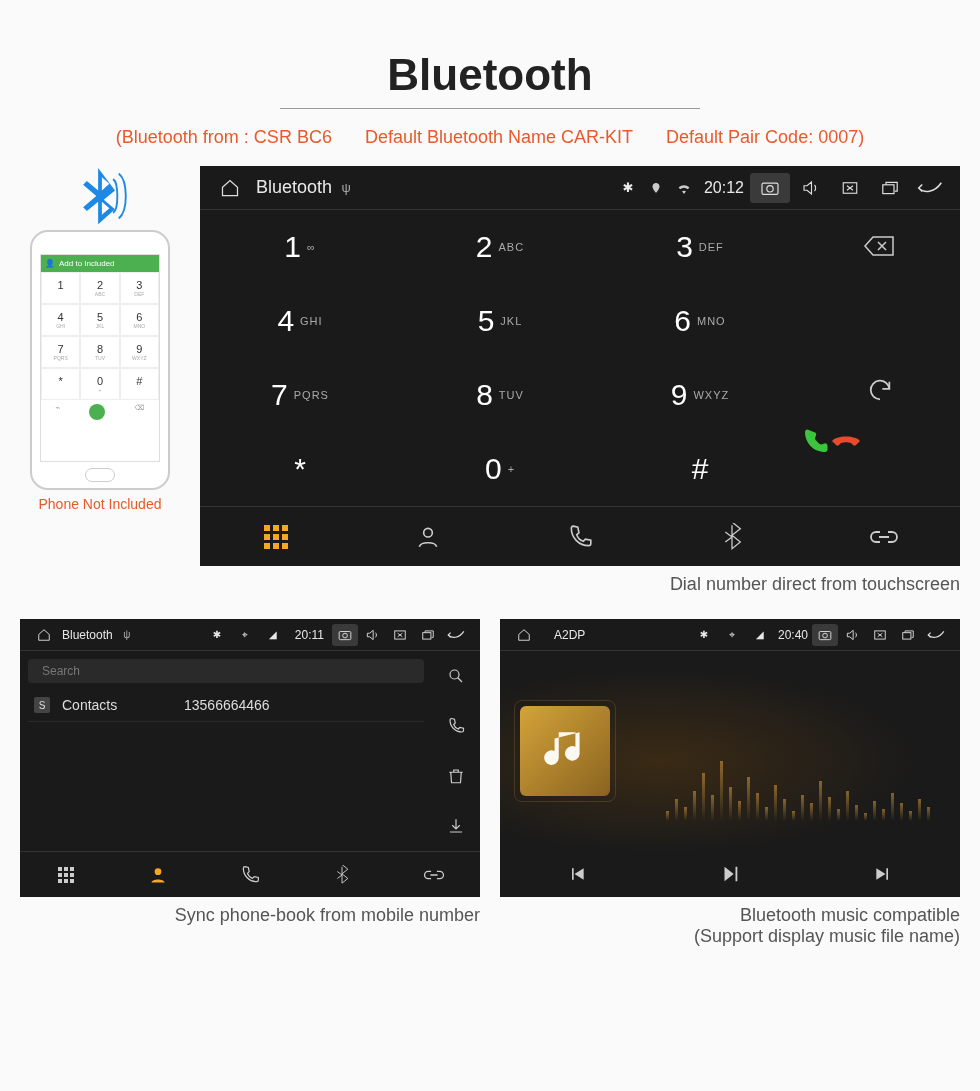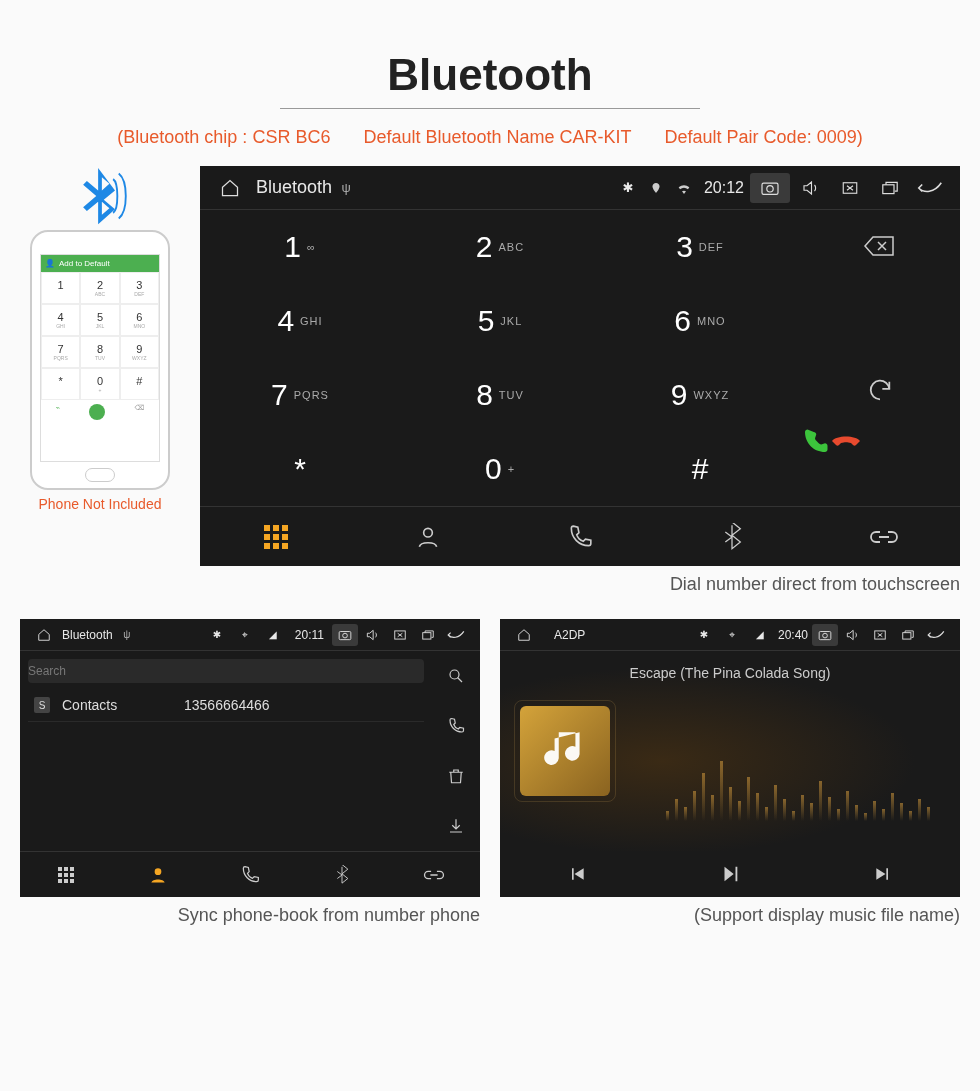--- a/index.html
+++ b/index.html
@@ -52,21 +52,21 @@
 .caption { text-align:right; font-size:18px; color:#555; margin-top:8px; }
 .caption .sub { display:block; }
 
 .row2 { display:flex; gap:20px; margin-top:24px; }
 .panel { flex:1; }
 .panel .dev-screen.small .dev-bar { height:32px; font-size:12px; }
 .panel .dev-screen.small .dev-bar .btn { width:28px; }
 
 .contacts-body { display:flex; height:200px; }
 .contacts-main { flex:1; padding:8px; }
-.search-box { background:#2a2a2a; border-radius:4px; padding:5px 0; color:#777; font-size:12px; margin-bottom:6px; }
+.search-box { background:#2a2a2a; border-radius:4px; padding:5px 14px; color:#777; font-size:12px; margin-bottom:6px; }
 .contact-row { display:flex; align-items:center; padding:8px 6px; font-size:14px; color:#ddd; gap:12px; border-bottom:1px solid #2a2a2a;}
 .contact-row .tag { background:#444; width:16px; height:16px; display:inline-flex; align-items:center; justify-content:center; font-size:10px; border-radius:2px;}
 .contacts-side { width:48px; display:flex; flex-direction:column; }
 .contacts-side .sbtn { flex:1; display:flex; align-items:center; justify-content:center; }
 .panel .bottom-nav.small { height:46px; }
 
 .music-body { height:200px; position:relative; background:radial-gradient(ellipse at 35% 55%, #3a2a15 0%, #1a1a1a 60%); overflow:hidden; display:flex; align-items:center; }
 .music-art { width:90px; height:90px; margin-left:20px; background:linear-gradient(135deg,#d4a33a,#8a6320); border-radius:6px; display:flex; align-items:center; justify-content:center; position:relative;}
 .music-art::before{content:"";position:absolute;inset:-6px;border:1px solid rgba(255,200,100,.15);border-radius:8px;}
 .music-title { position:absolute; top:14px; left:0; right:0; text-align:center; color:#ccc; font-size:14px; }
@@ -81,39 +81,39 @@
 svg { display:block; }
 </style>
 </head>
 <body>
 
 <div class="wrap">
 
   <h1 class="title">Bluetooth</h1>
   <div class="rule"></div>
   <p class="specs">
-    <span>(Bluetooth chip : CSR BC6</span>
+    <span>(Bluetooth from : CSR BC6</span>
     <span>Default Bluetooth Name CAR-KIT</span>
-    <span>Default Pair Code: 0009)</span>
+    <span>Default Pair Code: 0007)</span>
   </p>
 
   <div class="row1">
 
     <div class="phone-col">
       <div class="bt-icon">
         <svg viewBox="0 0 64 64">
             <path fill="#1e88e5" d="M30 2v24l-12-10-4 4 14 12-14 12 4 4 12-10v24l18-16-12-10 12-10zM34 12l8 7-8 7zm0 26l8 7-8 7z"></path>
             <path stroke="#1e88e5" stroke-width="2" fill="none" d="M46 14c6 4 6 32 0 36M52 8c10 8 10 40 0 48"></path>
           </svg>
       </div>
       <div class="phone-mock">
         <div class="screen">
           <div class="hdr">
               <span>👤</span>
-              <span>Add to Default</span>
+              <span>Add to Included</span>
             </div>
           <div class="grid" id="phoneKeys">
               <div class="k">
                 <div class="kn">1</div>
                 <div class="ks"></div>
               </div>
               <div class="k">
                 <div class="kn">2</div>
                 <div class="ks">ABC</div>
               </div>
@@ -452,21 +452,21 @@
               </svg>
             </div>
           <div class="nitem">
               <svg width="22" height="16" viewBox="0 0 30 22" fill="none" stroke="#ccc" stroke-width="1.8">
                 <path d="M11 6H7a5 5 0 0 0 0 10h4M19 6h4a5 5 0 0 1 0 10h-4M10 11h10"></path>
               </svg>
             </div>
         </div>
       </div>
       <p class="caption">
-        <span>Sync phone-book from number phone</span>
+        <span>Sync phone-book from mobile number</span>
       </p>
     </div>
 
     <div class="panel">
       <div class="dev-screen small">
         <div class="dev-bar">
           <span class="btn">
               <svg width="14" height="14" viewBox="0 0 24 24" fill="none" stroke="#ddd" stroke-width="1.6">
                 <path d="M3 11l9-8 9 8v10H3z"></path>
               </svg>
@@ -500,21 +500,20 @@
                 <path d="M7 6V3h14v11h-3"></path>
               </svg>
             </span>
           <span class="btn">
               <svg width="18" height="12" viewBox="0 0 30 20" fill="none" stroke="#ddd" stroke-width="2">
                 <path d="M28 4c-8 12-20 12-26 6l4-4M2 10l4 4"></path>
               </svg>
             </span>
         </div>
         <div class="music-body">
-          <div class="music-title">Escape (The Pina Colada Song)</div>
           <div class="music-art">
             <svg width="50" height="50" viewBox="0 0 24 24" fill="#fff">
                 <path d="M9 3v12.5A3.5 3.5 0 1 1 7 12V6l12-3v10.5A3.5 3.5 0 1 1 17 10V3z" opacity=".95"></path>
               </svg>
           </div>
           <div class="eq" id="eq">
               <i style="height: 10px;"></i>
               <i style="height: 22px;"></i>
               <i style="height: 14px;"></i>
               <i style="height: 30px;"></i>
@@ -558,18 +557,19 @@
               </svg>
             </div>
           <div class="mc">
               <svg width="20" height="20" viewBox="0 0 24 24" fill="#ccc">
                 <path d="M16 5h2v14h-2zM4 5v14l11-7z"></path>
               </svg>
             </div>
         </div>
       </div>
       <p class="caption">
+        <span>Bluetooth music compatible</span>
         <span class="sub">(Support display music file name)</span>
       </p>
     </div>
 
   </div>
 </div>
 
 </body></html>

